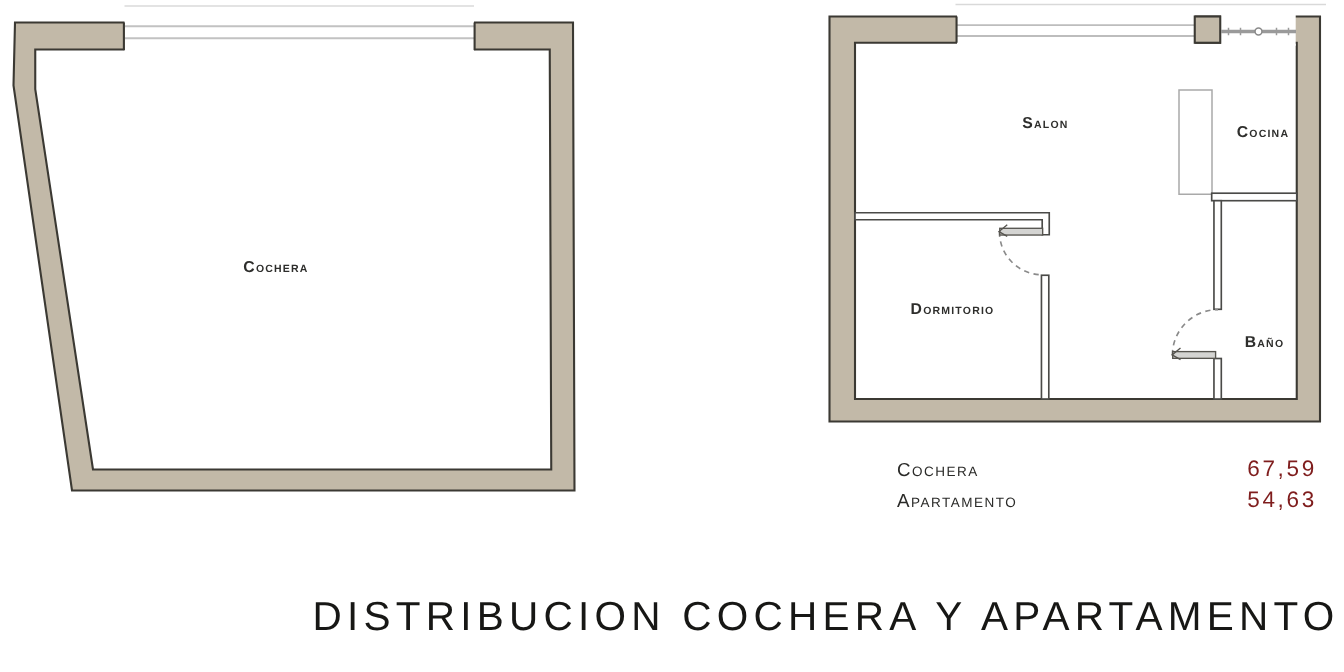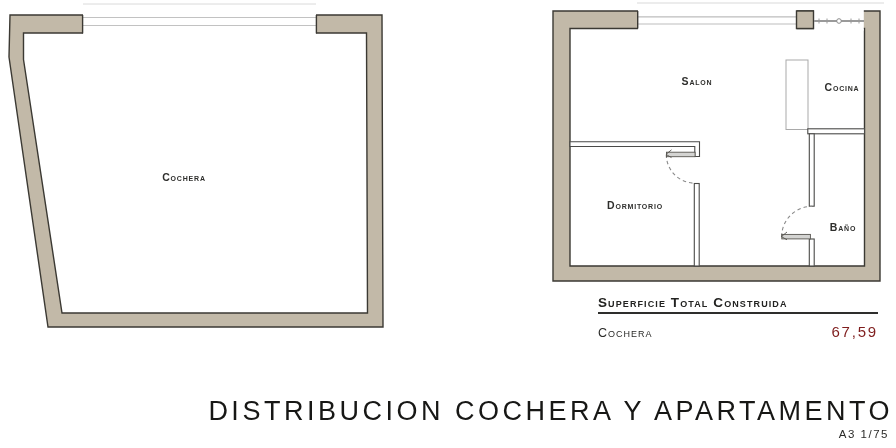--- a/index.html
+++ b/index.html
@@ -63,21 +63,21 @@
   .row-value {
     font-size: 15px;
     letter-spacing: 1.8px;
     color: #7f1d1d;
   }
   
   .title-block {
     position: absolute;
     right: 3px;
     top: 396px;
-    text-align: right;
+    text-align: center;
     color: #171715;
   }
   .drawing-title {
     font-size: 27px;
     letter-spacing: 3.5px;
     white-space: nowrap;
     color: #171715;
   }
   .scale-note {
     font-variant: small-caps;
@@ -156,27 +156,29 @@
       <path d="M787,232 L781.4,236.6 L787,239.8" fill="none" stroke="#56544f" stroke-width="0.9"></path>
 
       <text class="room-label" x="697" y="85">Salon</text>
       <text class="room-label" x="842" y="91">Cocina</text>
       <text class="room-label" x="635" y="209">Dormitorio</text>
       <text class="room-label" x="843" y="231">Baño</text>
     </g>
   </svg>
 
   <div class="summary">
-    <div class="summary-heading">Superficie Total Construida</div>
     <div class="summary-rows">
       <div class="summary-row">
         <span class="row-label">Cochera</span>
         <span class="row-value">67,59</span>
+      </div>
+      <div class="summary-row">
+        <span class="row-label">Apartamento</span>
+        <span class="row-value">54,63</span>
       </div>
     </div>
   </div>
 
   <div class="title-block">
     <div class="drawing-title">DISTRIBUCION COCHERA Y APARTAMENTO</div>
-    <div class="scale-note">A3 1/75</div>
   </div>
 
 </div>
 
 </body></html>

